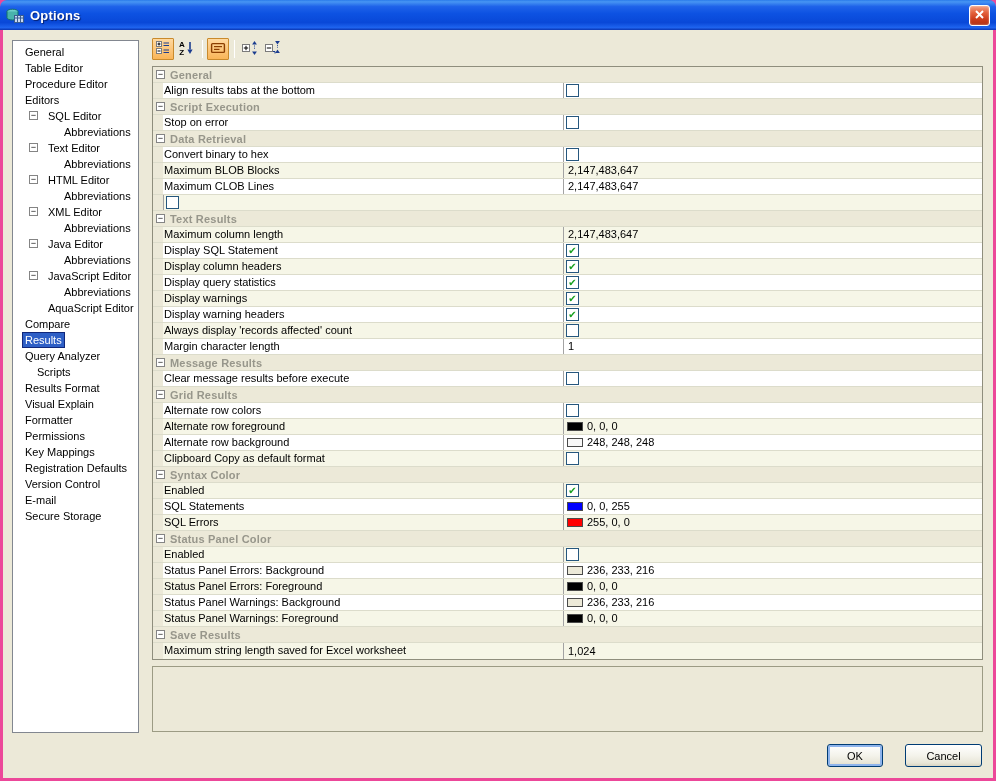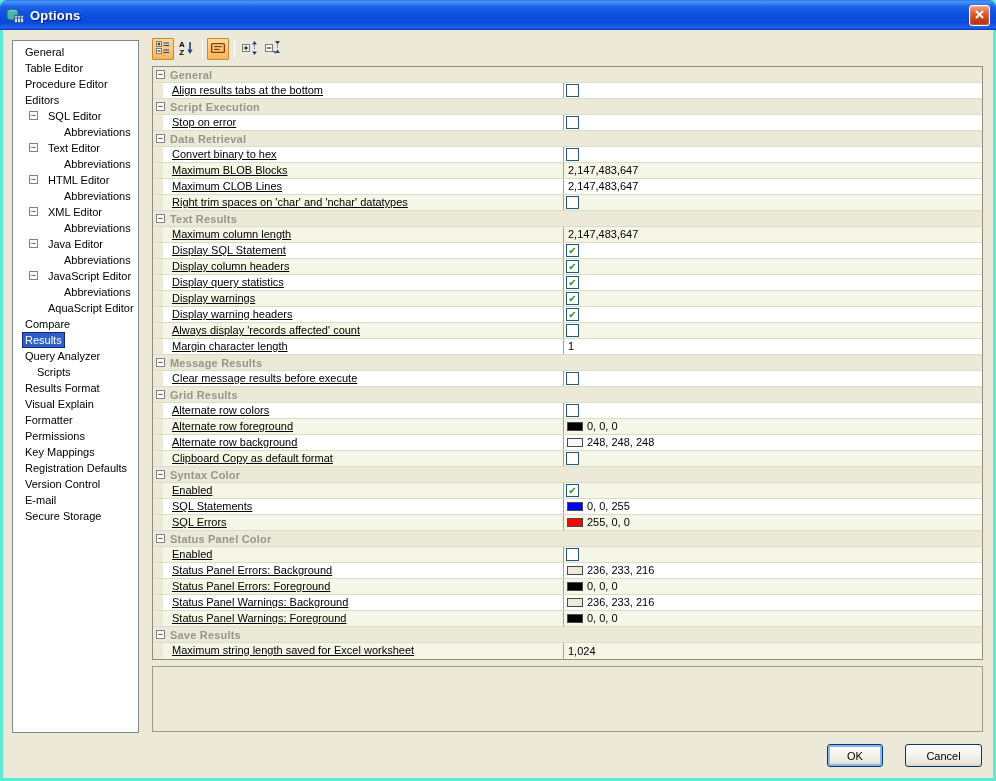--- a/index.html
+++ b/index.html
@@ -1,17 +1,17 @@
 <!DOCTYPE html>
 <html><head>
 <meta charset="utf-8">
 <style>
   html,body{margin:0;padding:0;background:#555;}
   *{box-sizing:border-box;}
-  .window{position:relative;width:996px;height:781px;background:#5eead4;
+  .window{position:relative;width:996px;height:781px;background:#ec4899;
     font-family:"Liberation Sans","DejaVu Sans",sans-serif;font-size:11px;color:#000;
     overflow:hidden;}
   
   .titlebar{position:absolute;left:0;top:0;width:996px;height:30px;
     background:linear-gradient(180deg,#2A7BEA 0%,#4795F3 6%,#1E62E9 22%,#0D52E2 45%,#0948D8 75%,#1E63EE 92%,#0A35B2 100%);
     border-radius:7px 7px 0 0;display:flex;align-items:center;padding:0 6px;}
   .title-text{color:#fff;font-weight:bold;font-size:13px;margin-left:6px;
     text-shadow:1px 1px 1px rgba(0,0,40,.6);letter-spacing:.2px;}
   .app-icon{display:inline-block;width:18px;height:16px;margin-top:1px;}
   .close-btn{margin-left:auto;width:21px;height:21px;border:1px solid #fff;border-radius:3px;
@@ -35,21 +35,21 @@
     display:flex;align-items:center;justify-content:center;padding:0;margin-right:1px;}
   .tbtn.active{background:linear-gradient(180deg,#FFD9A0,#F9B558);border:1px solid #C98A2C;
     border-radius:1px;}
   .tsep{width:1px;height:18px;background:#A8A79A;border-right:1px solid #fff;margin:0 4px;}
   
   .grid{position:absolute;left:149px;top:36px;width:831px;height:594px;
     border:1px solid #8F8E7D;background:#ECE9D8;}
   .grow{display:flex;height:16px;border-bottom:1px solid #DCDCCB;}
   .grow:last-child{border-bottom:none;}
   .gutter{width:10px;background:#ECE9D8;flex:none;}
-  .ncell{width:400px;flex:none;padding-left:9px;line-height:15px;overflow:hidden;white-space:nowrap;text-decoration:underline;}
+  .ncell{width:400px;flex:none;padding-left:1px;line-height:15px;overflow:hidden;white-space:nowrap;}
   .vcell{flex:1;border-left:1px solid #a3a3a3;line-height:15px;display:flex;align-items:center;overflow:hidden;}
   .grow.even .ncell,.grow.even .vcell{background:#F6F6E7;}
   .grow.odd .ncell,.grow.odd .vcell{background:#FFFFFF;}
   .grow.header{background:#ECE9D8;align-items:center;}
   .grow.header .hexp{margin-left:3px;margin-right:5px;}
   .hlabel{font-weight:bold;color:#97968B;letter-spacing:.2px;}
   .cb{width:13px;height:13px;flex:none;margin:0 0 0 2px;background:#fff;border:1px solid #26577E;
     font-size:10px;line-height:11px;text-align:center;color:#17A01F;font-weight:bold;}
   .swatch{width:16px;height:9px;flex:none;margin:0 4px 0 3px;border:1px solid #4A4A4A;display:inline-block;}
   .vtext{padding-left:4px;white-space:nowrap;}
@@ -219,21 +219,20 @@
         </div>
         <div class="grow odd">
           <div class="gutter"></div>
           <div class="ncell">Maximum CLOB Lines</div>
           <div class="vcell">
             <span class="vtext">2,147,483,647</span>
           </div>
         </div>
         <div class="grow even">
           <div class="gutter"></div>
-          <div class="ncell">Right trim spaces on 'char' and 'nchar' datatypes</div>
           <div class="vcell">
             <span class="cb"></span>
           </div>
         </div>
         <div class="grow header">
           <span class="expbox hexp">−</span>
           <span class="hlabel">Text Results</span>
         </div>
         <div class="grow even">
           <div class="gutter"></div>

